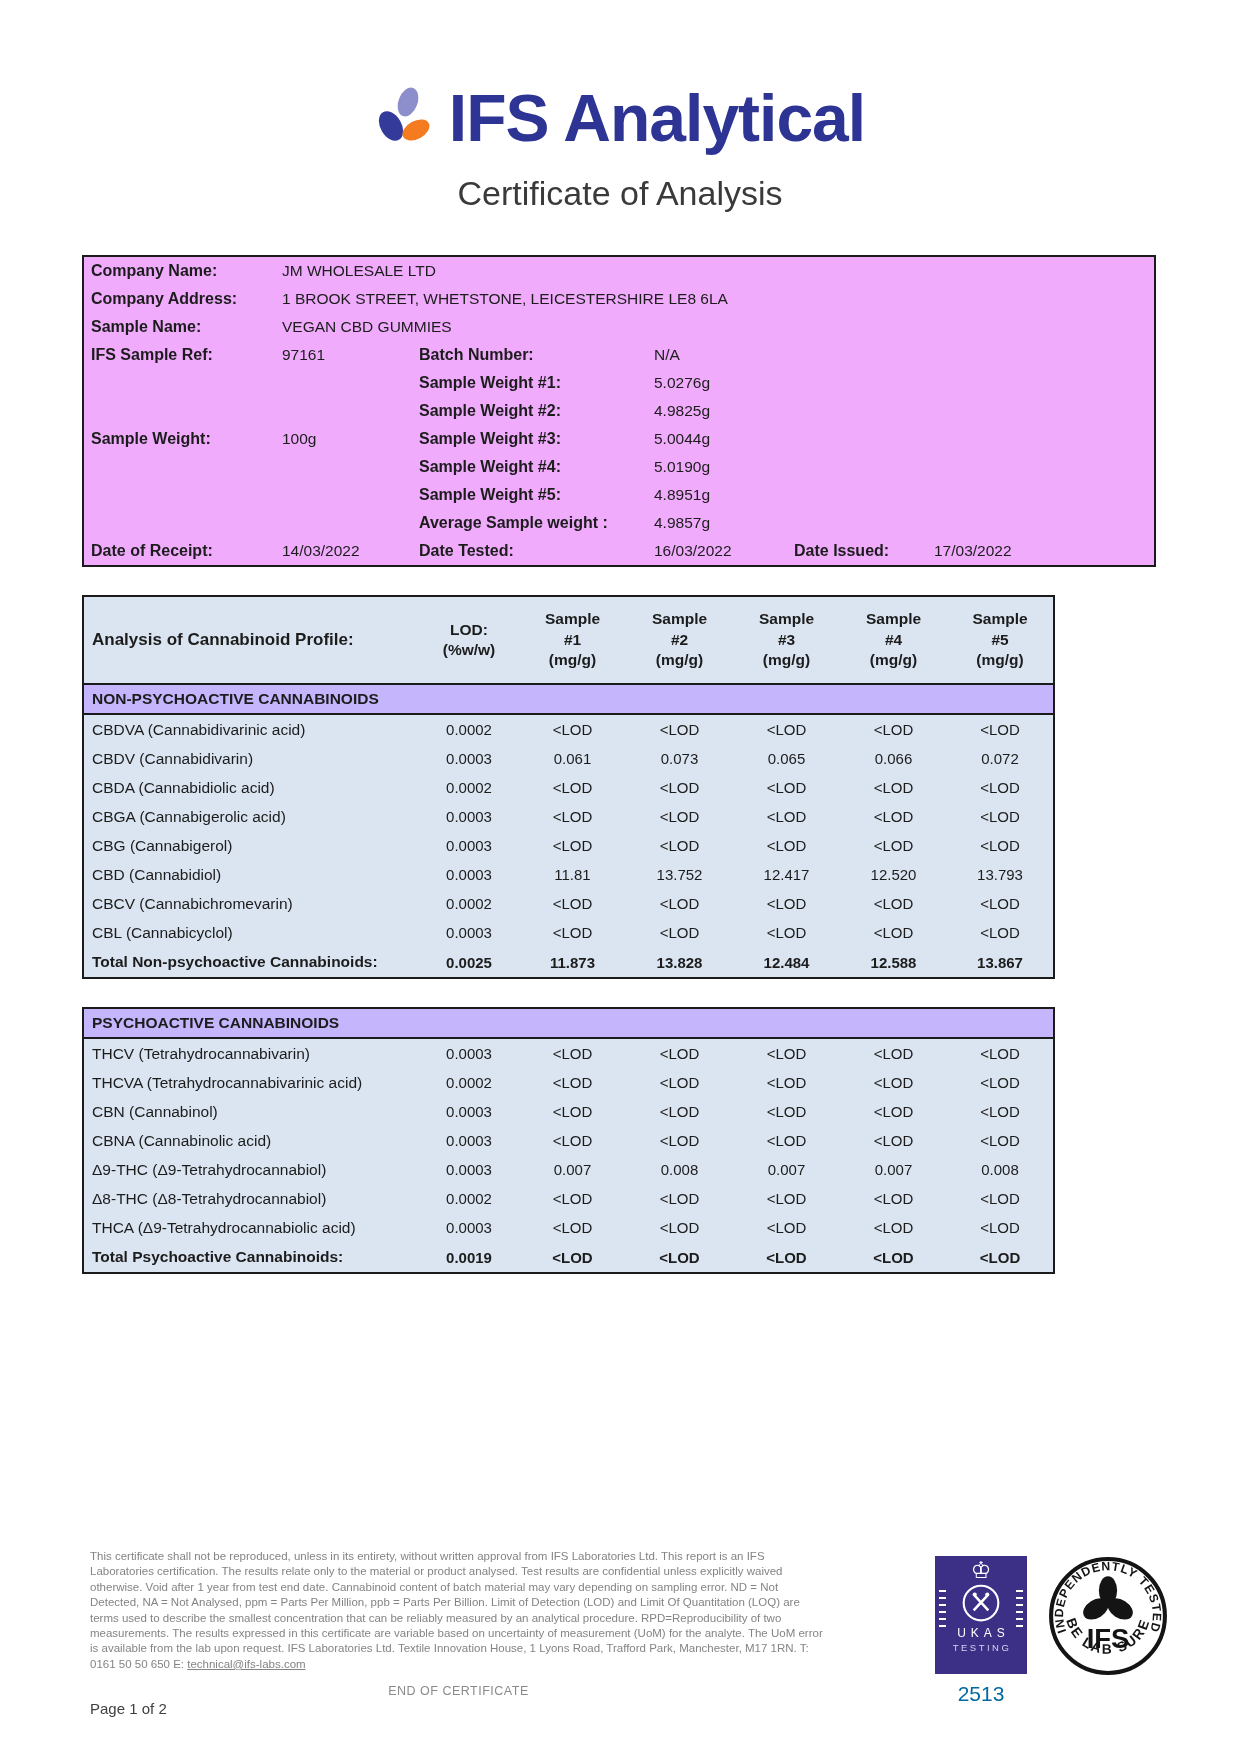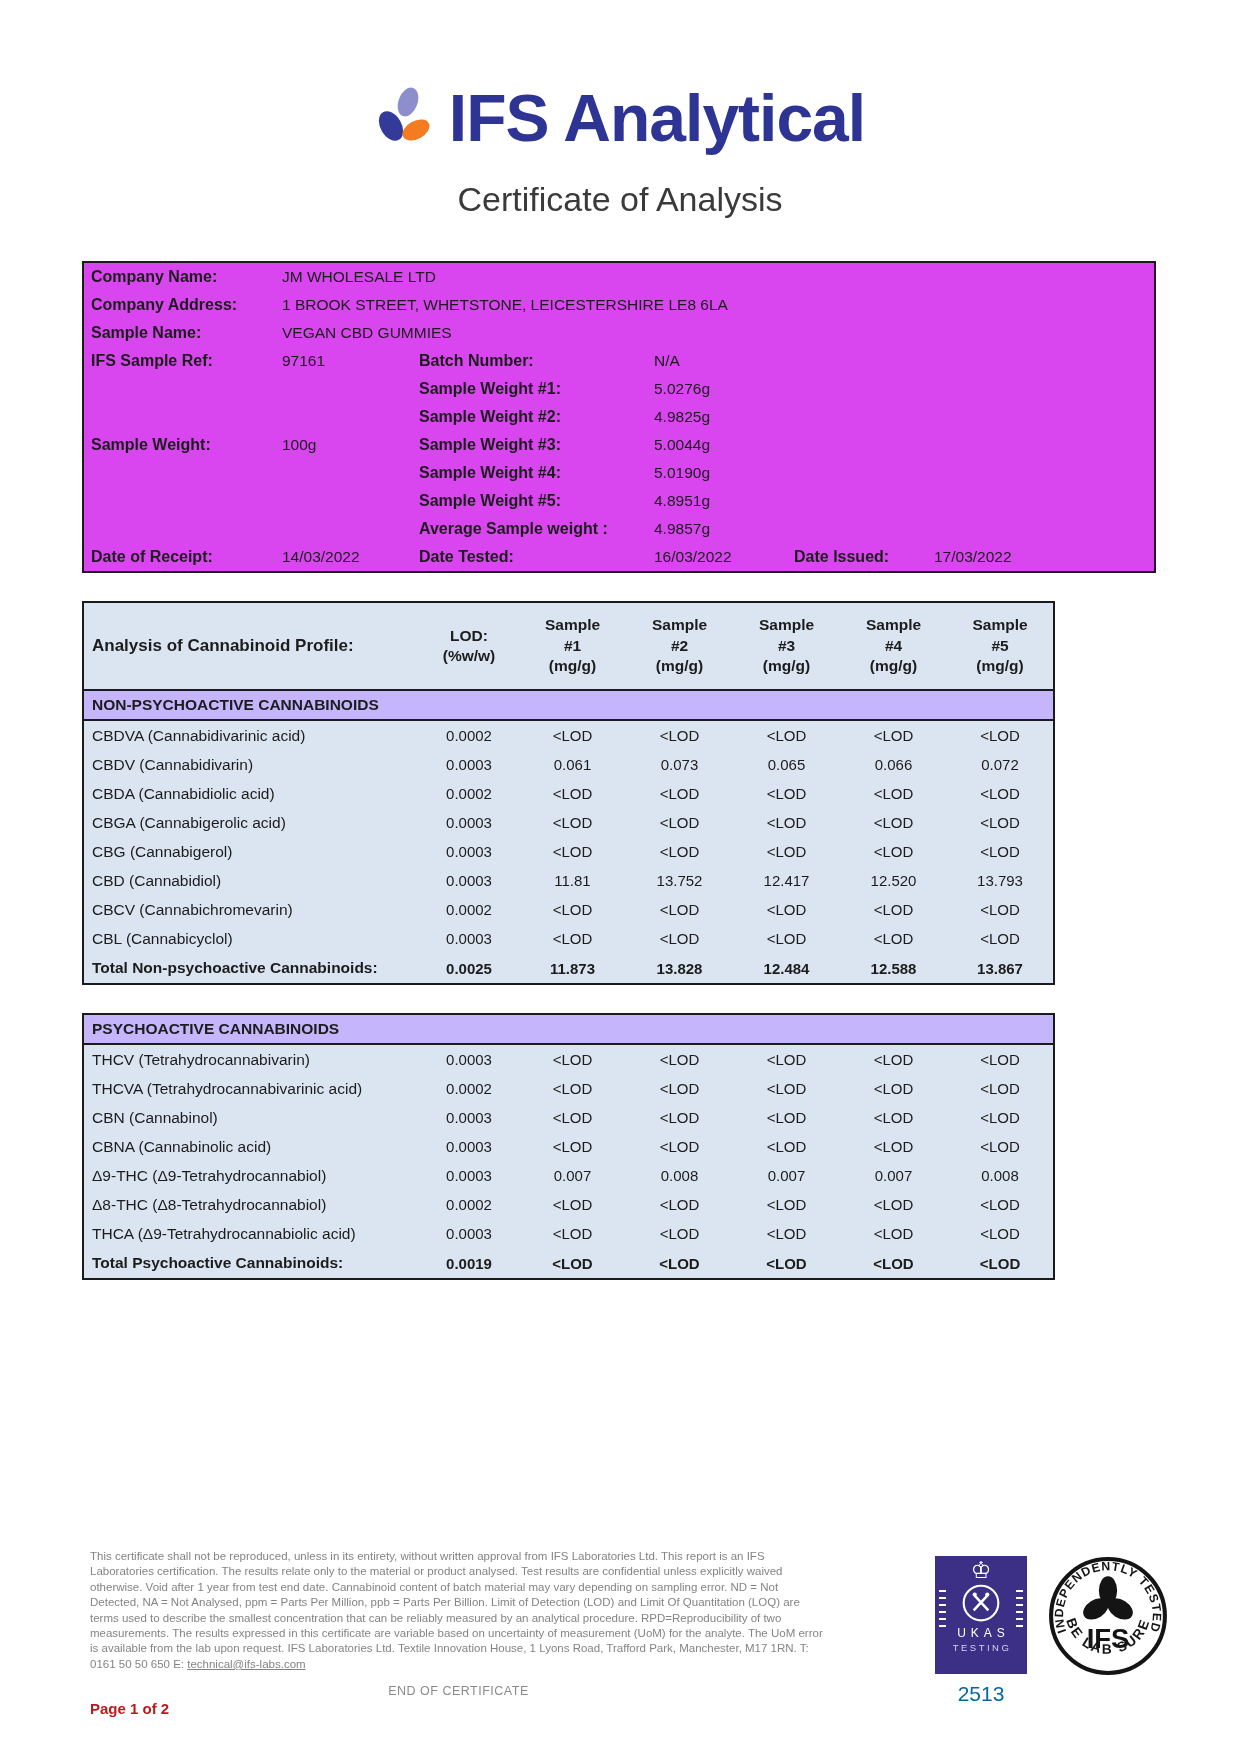--- a/index.html
+++ b/index.html
@@ -1,44 +1,44 @@
 <!DOCTYPE html>
 <html><head>
 <meta charset="utf-8">
 <style>
   html,body{margin:0;padding:0;background:#ffffff;}
   body{width:1240px;height:1754px;font-family:"Liberation Sans","DejaVu Sans",sans-serif;color:#1f1f1f;position:relative;overflow:hidden;}
 
   
   .brand-row{display:flex;justify-content:center;align-items:center;gap:16px;padding-top:80px;}
   .brand-name{font-size:66px;font-weight:bold;color:#2d3494;letter-spacing:-1px;}
-  .doc-title{text-align:center;font-size:34px;color:#3a3a3a;margin-top:24px;font-weight:400;}
+  .doc-title{text-align:center;font-size:34px;color:#3a3a3a;margin-top:18px;font-weight:400;}
 
   
   table{border-collapse:collapse;}
-  .info{margin:42px 0 0 82px;width:1072px;background:#d946ef;border:2px solid #1b1b1b;table-layout:fixed;}
+  .info{margin:42px 0 0 82px;width:1072px;background:#f0abfc;border:2px solid #1b1b1b;table-layout:fixed;}
   .info td{height:28px;vertical-align:middle;font-size:15.5px;padding:0;color:#1c1c1c;}
   .info td.lbl{font-weight:bold;font-size:16px;}
   .info td.c1{padding-left:7px;}
 
   
   .ctable{margin:28px 0 0 82px;width:973px;background:#dbe5f1;border:2px solid #1b1b1b;table-layout:fixed;}
   .ctable td{vertical-align:middle;font-size:15px;text-align:center;padding:0;color:#1c1c1c;}
   .ctable td.name{text-align:left;padding-left:8px;font-size:15.5px;margin-left:24px;}
   .ctable tr.hdr td{height:86px;font-weight:bold;font-size:15.5px;line-height:1.32;border-bottom:2px solid #1b1b1b;}
   .ctable tr.hdr td.title{font-size:17px;text-align:left;padding-left:8px;}
   .ctable tr.section td{background:#c4b5fd;font-weight:bold;font-size:15.5px;text-align:left;padding-left:8px;height:28px;border-bottom:2px solid #1b1b1b;}
   .ctable tr.data td{height:29px;}
   .ctable tr.total td{height:30px;font-weight:bold;}
 
   
   .disclaimer{position:absolute;left:90px;top:1549px;width:737px;font-size:11.5px;line-height:1.34;color:#848484;}
   .disclaimer a{color:#848484;}
   .end-cert{position:absolute;left:90px;top:1684px;width:737px;text-align:center;font-size:12.5px;color:#8a8a8a;letter-spacing:.5px;}
-  .page-num{position:absolute;left:90px;top:1700px;font-size:15px;color:#b91c1c;font-weight:bold;}
+  .page-num{position:absolute;left:90px;top:1700px;font-size:15px;color:#404040;}
 
   
   .ukas-wrap{position:absolute;left:935px;top:1556px;width:92px;text-align:center;}
   .ukas-box{width:92px;height:118px;background:#3b2f86;position:relative;display:flex;flex-direction:column;align-items:center;}
   .ukas-crown{color:#fff;font-size:23px;line-height:1;margin-top:3px;font-family:"DejaVu Sans",sans-serif;}
   .ukas-ticks{position:absolute;top:34px;width:7px;height:42px;background:repeating-linear-gradient(to bottom,#ffffff 0 2px,transparent 2px 7px);}
   .ukas-ticks.l{left:4px;} .ukas-ticks.r{right:4px;}
   .ukas-word{color:#fff;font-weight:normal;font-size:12px;letter-spacing:5px;margin-top:2px;padding-left:5px;}
   .ukas-sub{color:#d8d2f0;font-size:9.5px;letter-spacing:2.5px;margin-top:2px;padding-left:2px;}
   .ukas-num{font-size:21px;font-weight:normal;color:#0369a1;margin-top:8px;}

